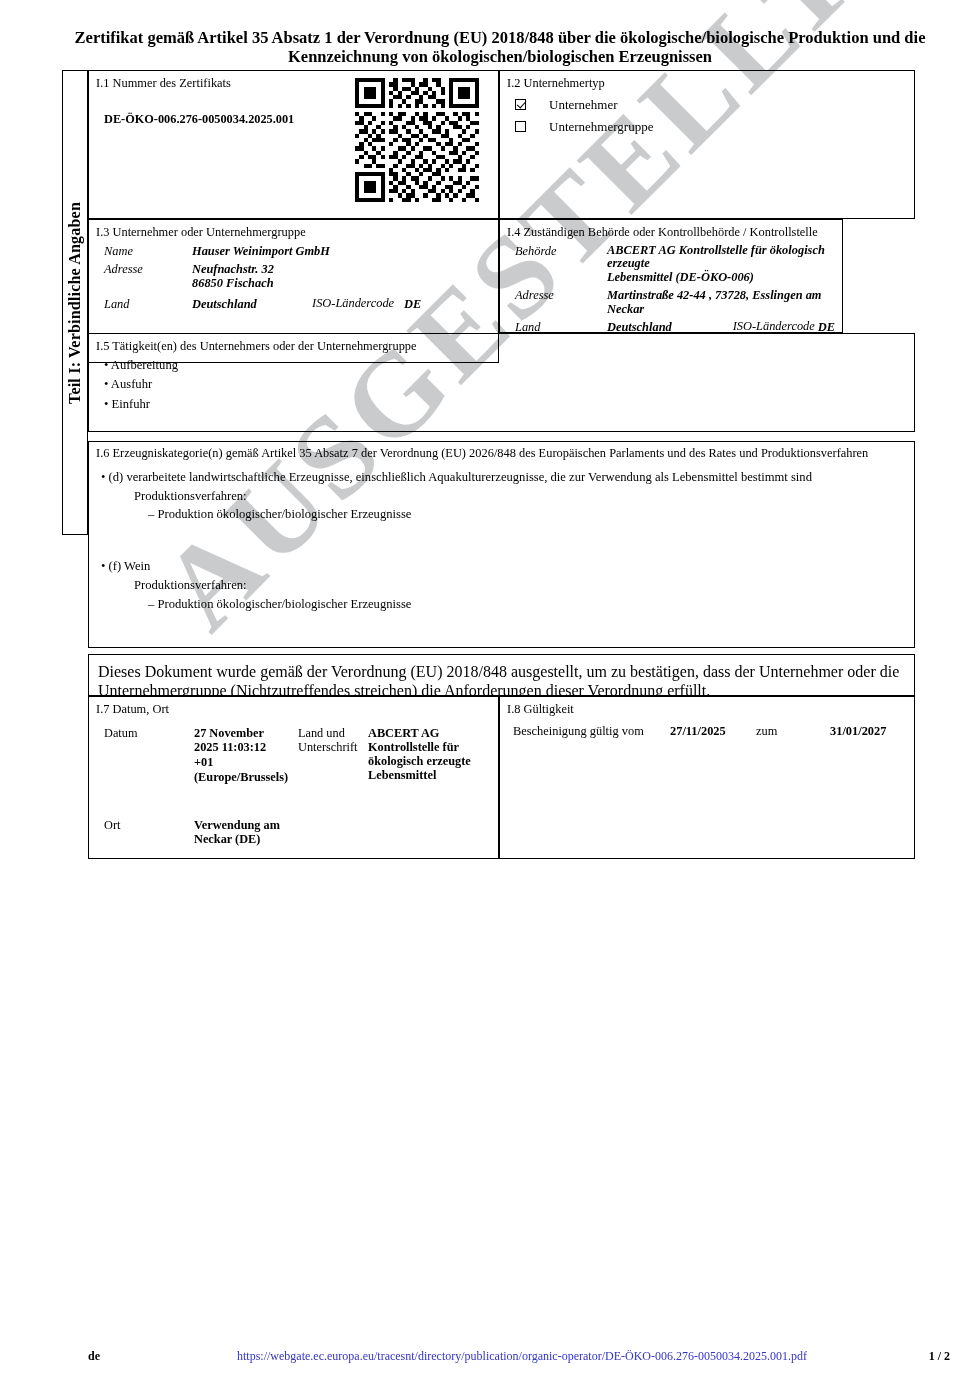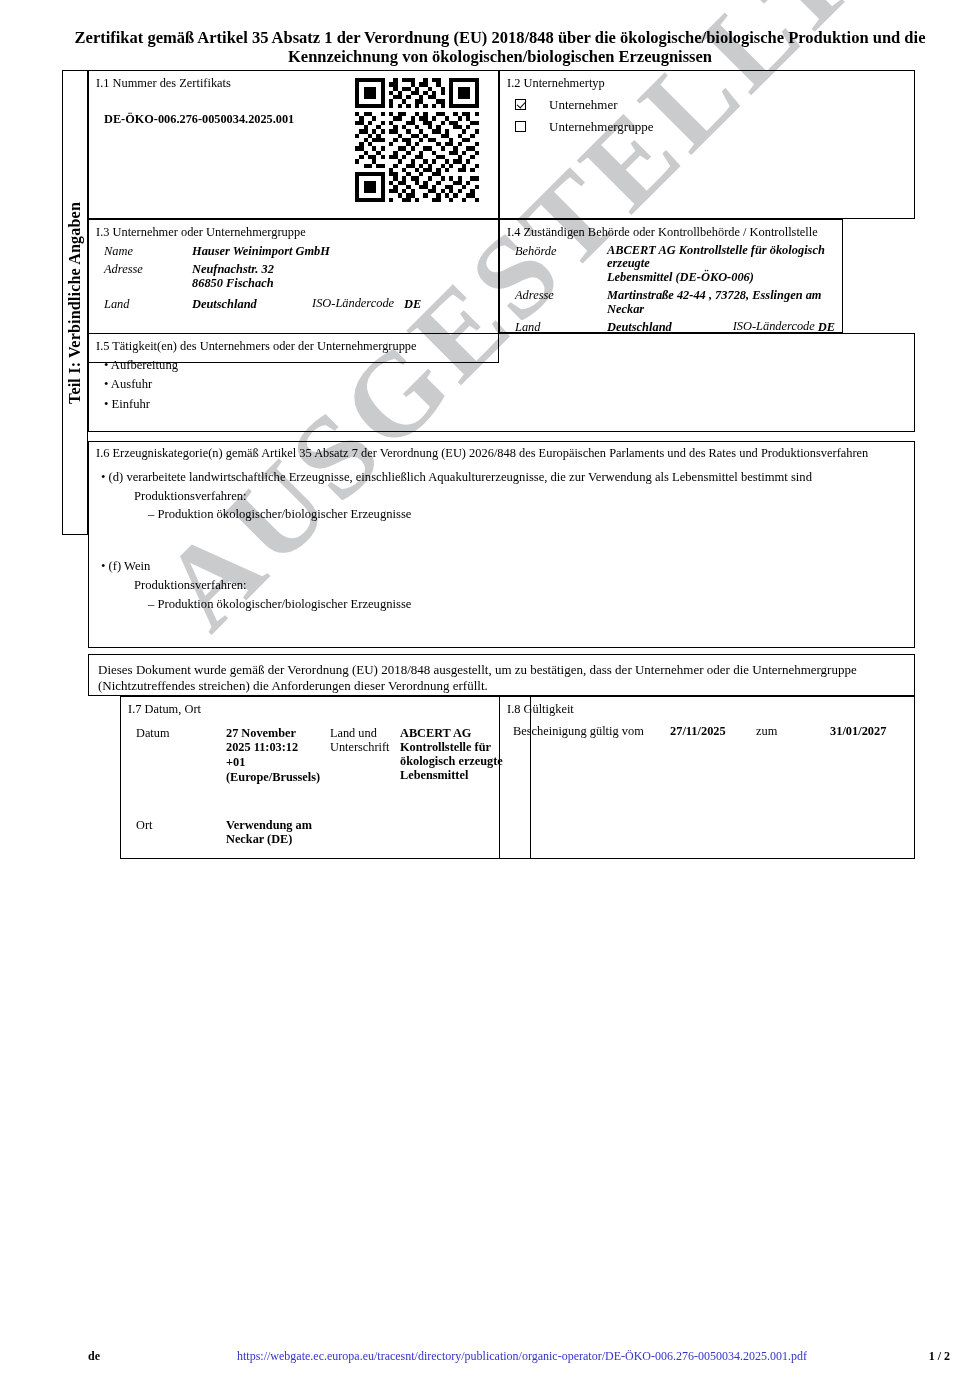--- a/index.html
+++ b/index.html
@@ -172,21 +172,21 @@
     position: absolute;
     left: 355px;
     top: 78px;
     width: 124px;
     height: 124px;
     z-index: 11;
   }
 
   
   #declaration {
-    font-size: 13px;
+    font-size: 16px;
     line-height: 1.2;
     padding: 7px 9px;
   }
 
   
   .i7grid {
     position: relative;
     margin-top: 5px;
   }
   .i7row {
@@ -557,21 +557,21 @@
     <div class="sub2">– Produktion ökologischer/biologischer Erzeugnisse</div>
     <div class="bullet" style="margin-top:36px; padding-left:5px;">• (f) Wein</div>
     <div class="sub1">Produktionsverfahren:</div>
     <div class="sub2">– Produktion ökologischer/biologischer Erzeugnisse</div>
   </div>
 
   <div class="cell" id="declaration" style="left:88px; top:654px; width:827px; height:42px;">
     <span>Dieses Dokument wurde gemäß der Verordnung (EU) 2018/848 ausgestellt, um zu bestätigen, dass der Unternehmer oder die Unternehmergruppe (Nichtzutreffendes streichen) die Anforderungen dieser Verordnung erfüllt.</span>
   </div>
 
-  <div class="cell" style="left:88px; top:696px; width:411px; height:163px;margin-left:32px;">
+  <div class="cell" style="left:88px; top:696px; width:411px; height:163px;">
     <div class="cell-hdr">I.7 Datum, Ort</div>
     <div class="i7grid" style="height:140px;">
       <div class="i7row i7lbl" style="left:8px; top:4px;">Datum</div>
       <div class="i7row i7val" style="left:98px; top:4px; width:92px;">27 November 2025 11:03:12 +01 (Europe/Brussels)</div>
       <div class="i7row i7lbl" style="left:202px; top:4px; width:62px; line-height:1.15;">Land und Unterschrift</div>
       <div class="i7row i7val" style="left:272px; top:4px; width:122px; line-height:1.15;">ABCERT AG Kontrollstelle für ökologisch erzeugte Lebensmittel</div>
       <div class="i7row i7lbl" style="left:8px; top:96px;">Ort</div>
       <div class="i7row i7val" style="left:98px; top:96px; width:92px;">Verwendung am Neckar (DE)</div>
     </div>
   </div>

